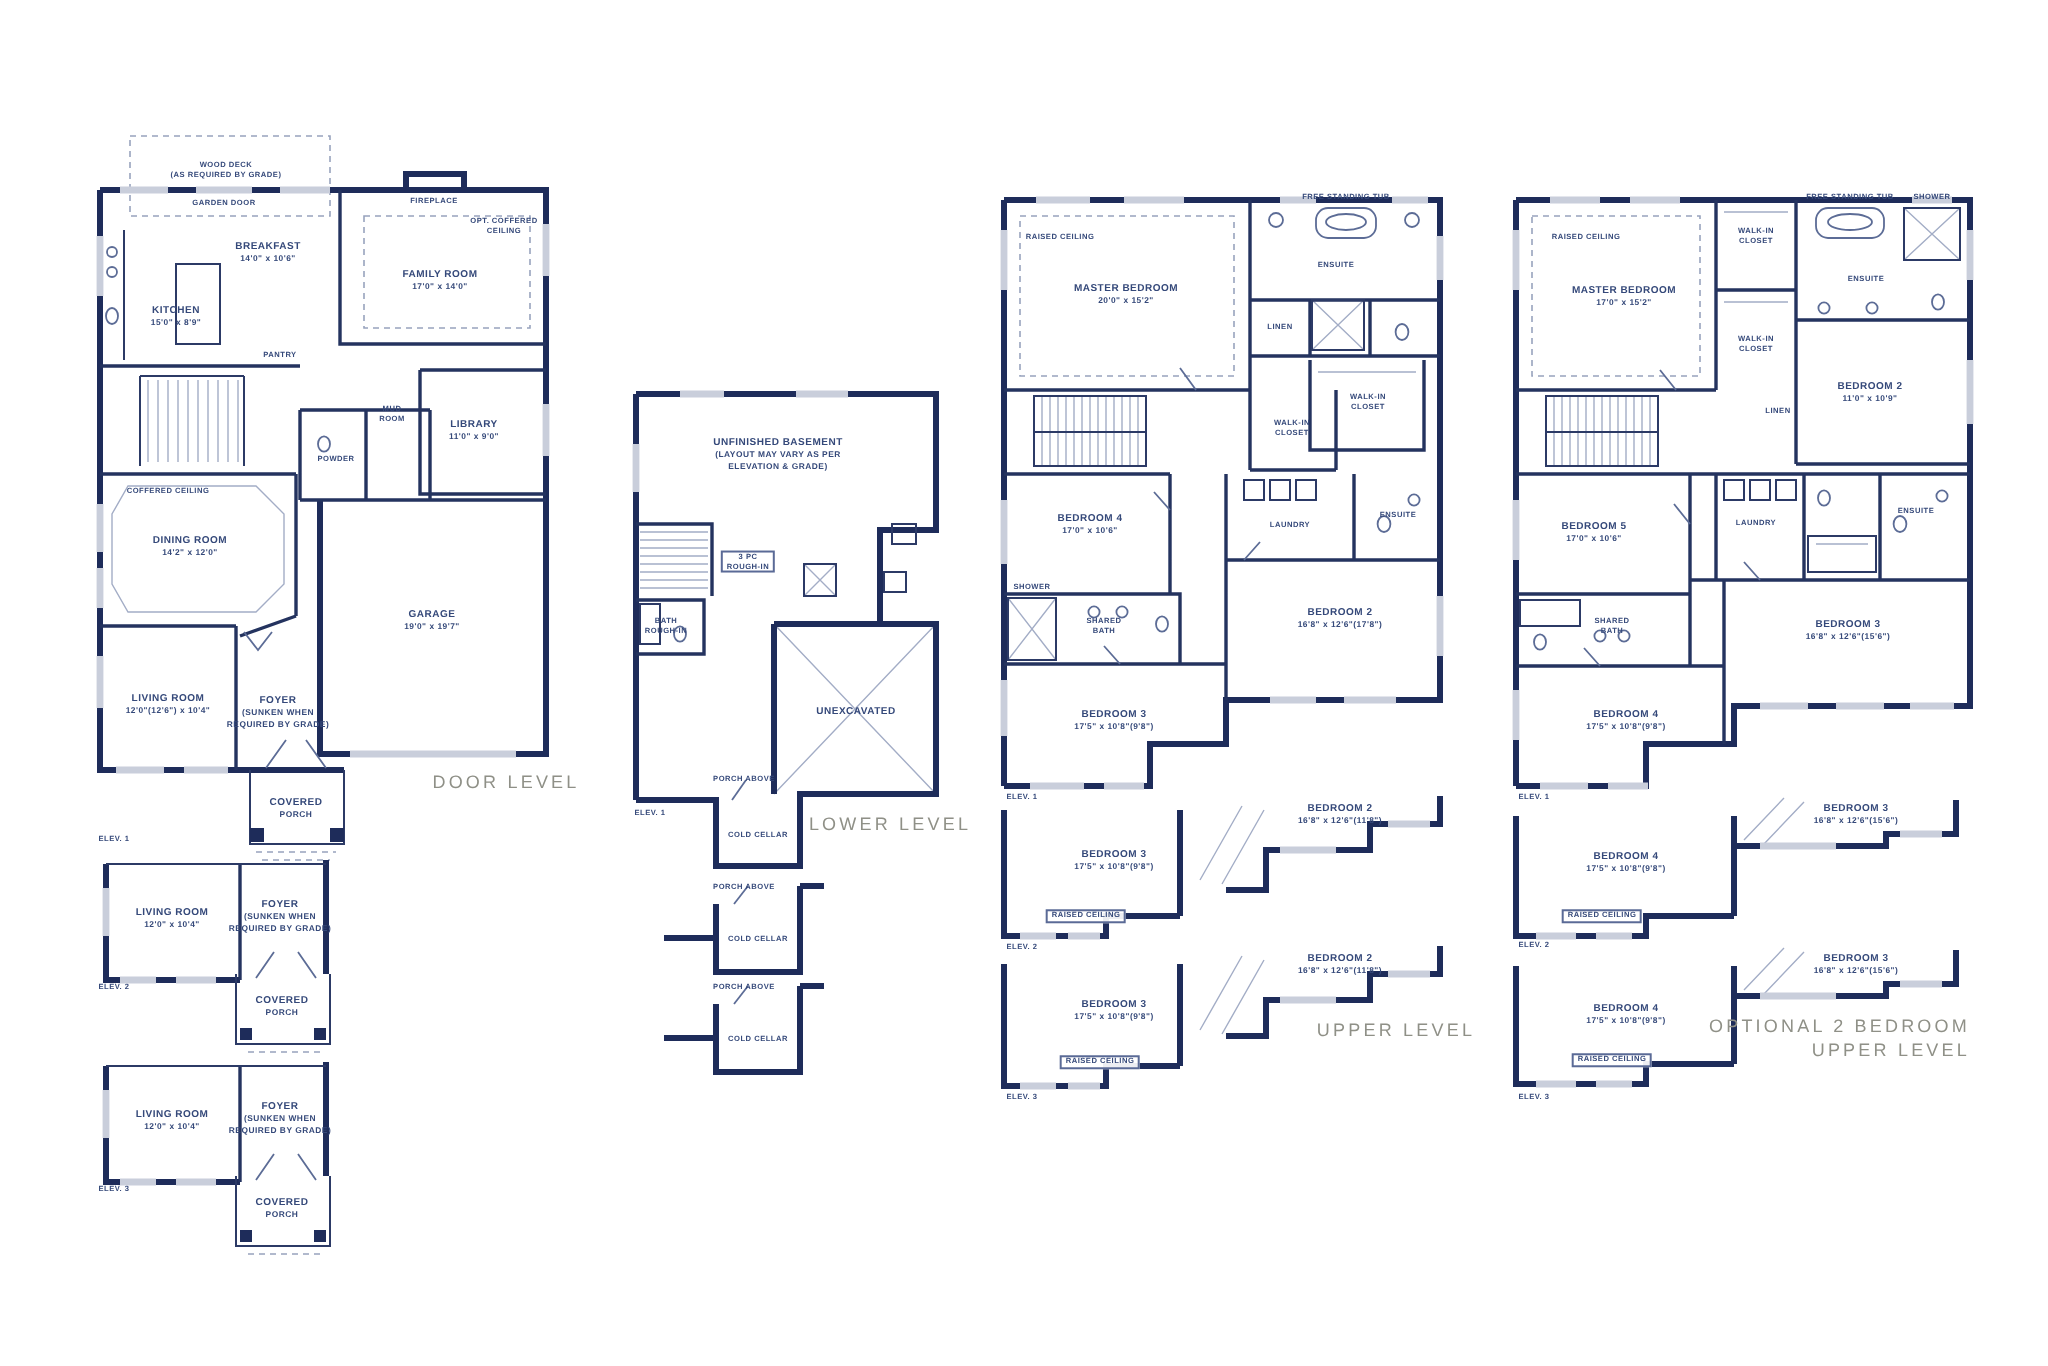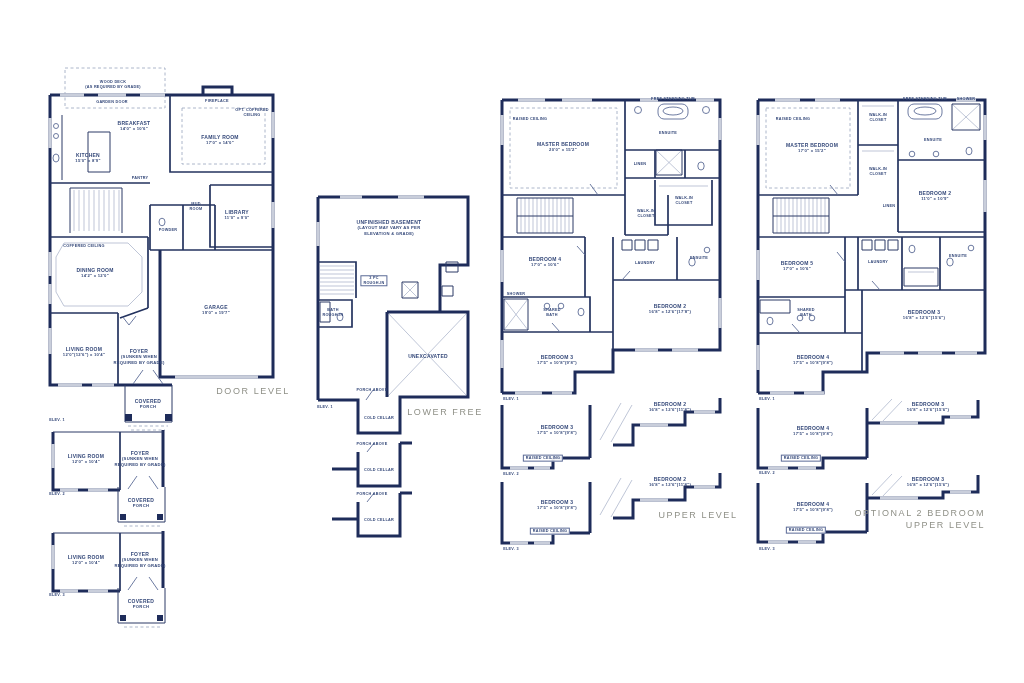--- a/index.html
+++ b/index.html
@@ -467,19 +467,19 @@
       </div>
       <div class="lbl tiny boxed" style="left: 806px; top: 530px;">
         <div>RAISED CEILING</div>
       </div>
       <div class="lbl tiny" style="left: 767px; top: 549px;">
         <div>ELEV. 3</div>
       </div>
     </div>
 
   <div class="title" style="left:253px;top:392px">DOOR LEVEL</div>
-  <div class="title" style="left:445px;top:413px">LOWER FREE</div>
+  <div class="title" style="left:445px;top:413px">LOWER LEVEL</div>
   <div class="title" style="left:698px;top:516px">UPPER LEVEL</div>
   <div class="title title-right" style="right:39px;top:508px">
     <div>OPTIONAL 2 BEDROOM</div>
     <div>UPPER LEVEL</div>
   </div>
 </div>
 
 </body></html>

